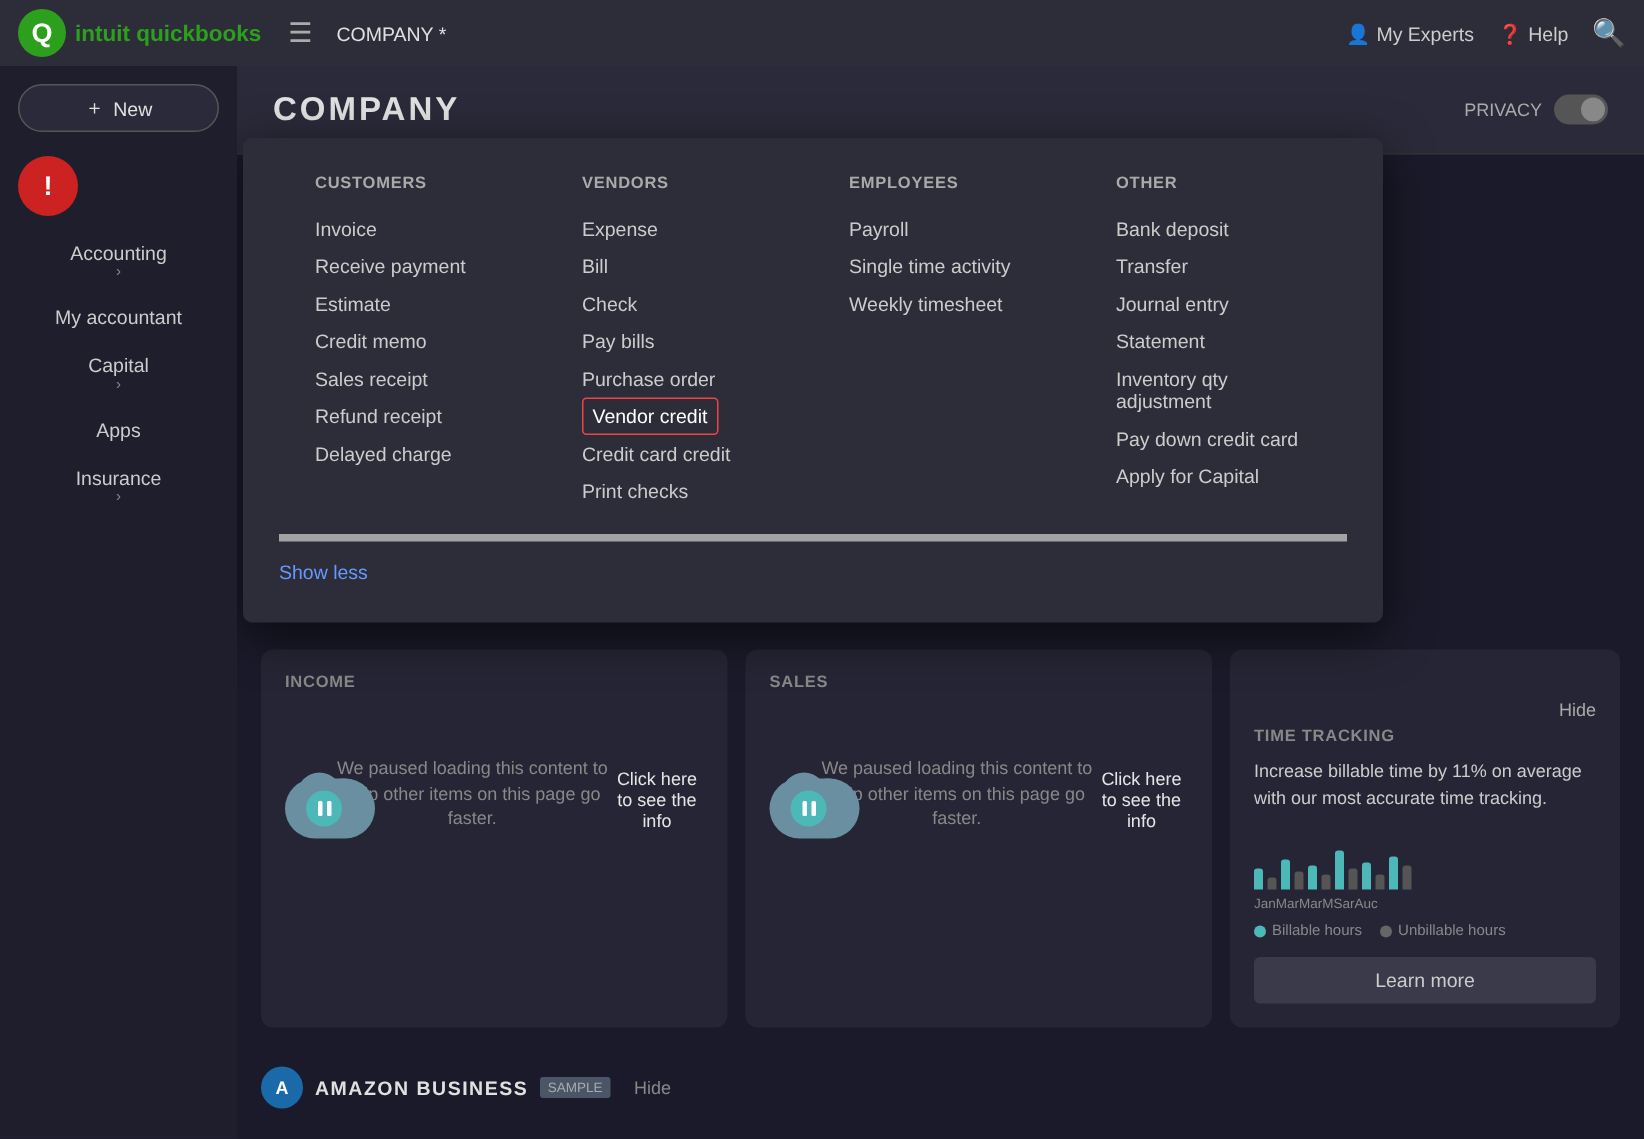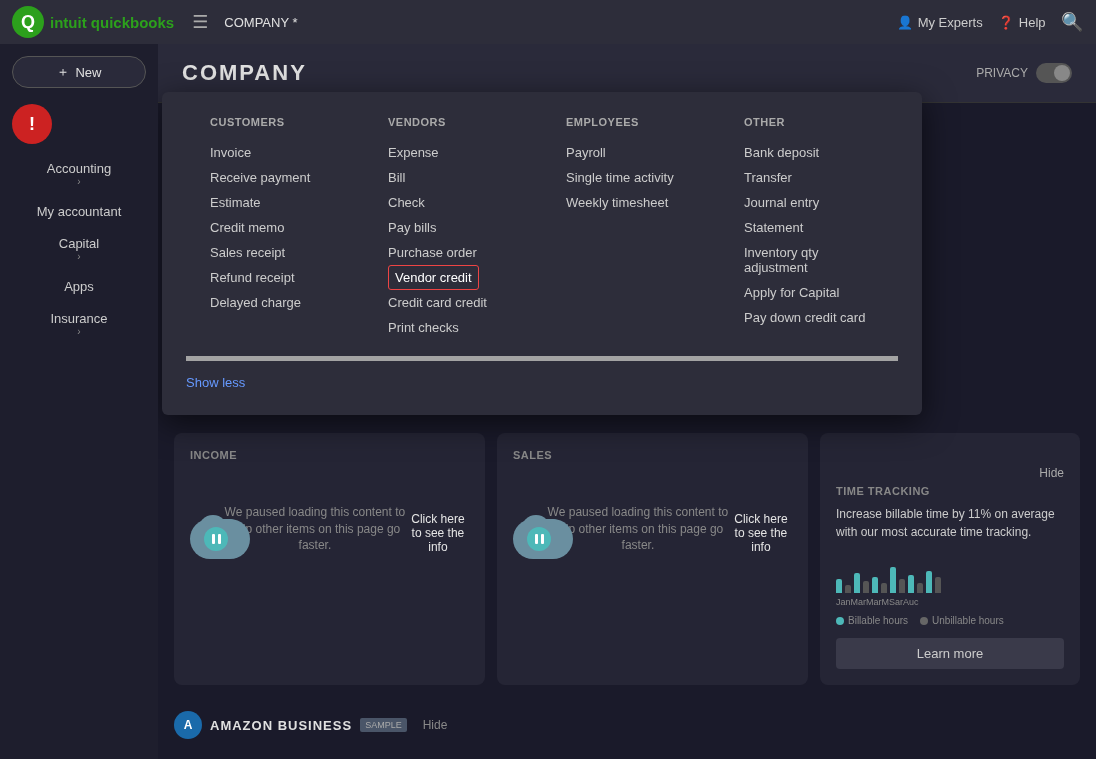--- a/index.html
+++ b/index.html
@@ -531,22 +531,22 @@
           <span class="menu-item">Weekly timesheet</span>
         </div>
 
         <div class="dropdown-col">
           <div class="col-header">OTHER</div>
           <span class="menu-item">Bank deposit</span>
           <span class="menu-item">Transfer</span>
           <span class="menu-item">Journal entry</span>
           <span class="menu-item">Statement</span>
           <span class="menu-item">Inventory qty adjustment</span>
+          <span class="menu-item">Pay down credit card</span>
           <span class="menu-item">Apply for Capital</span>
-          <span class="menu-item">Pay down credit card</span>
         </div>
       </div>
 
       <div class="dropdown-footer">
         <span class="show-less-btn">Show less</span>
       </div>
     </div>
 
     <div style="display:flex; gap:12px; padding:12px 16px; position:absolute; bottom:62px; left:0; right:0;">
 

